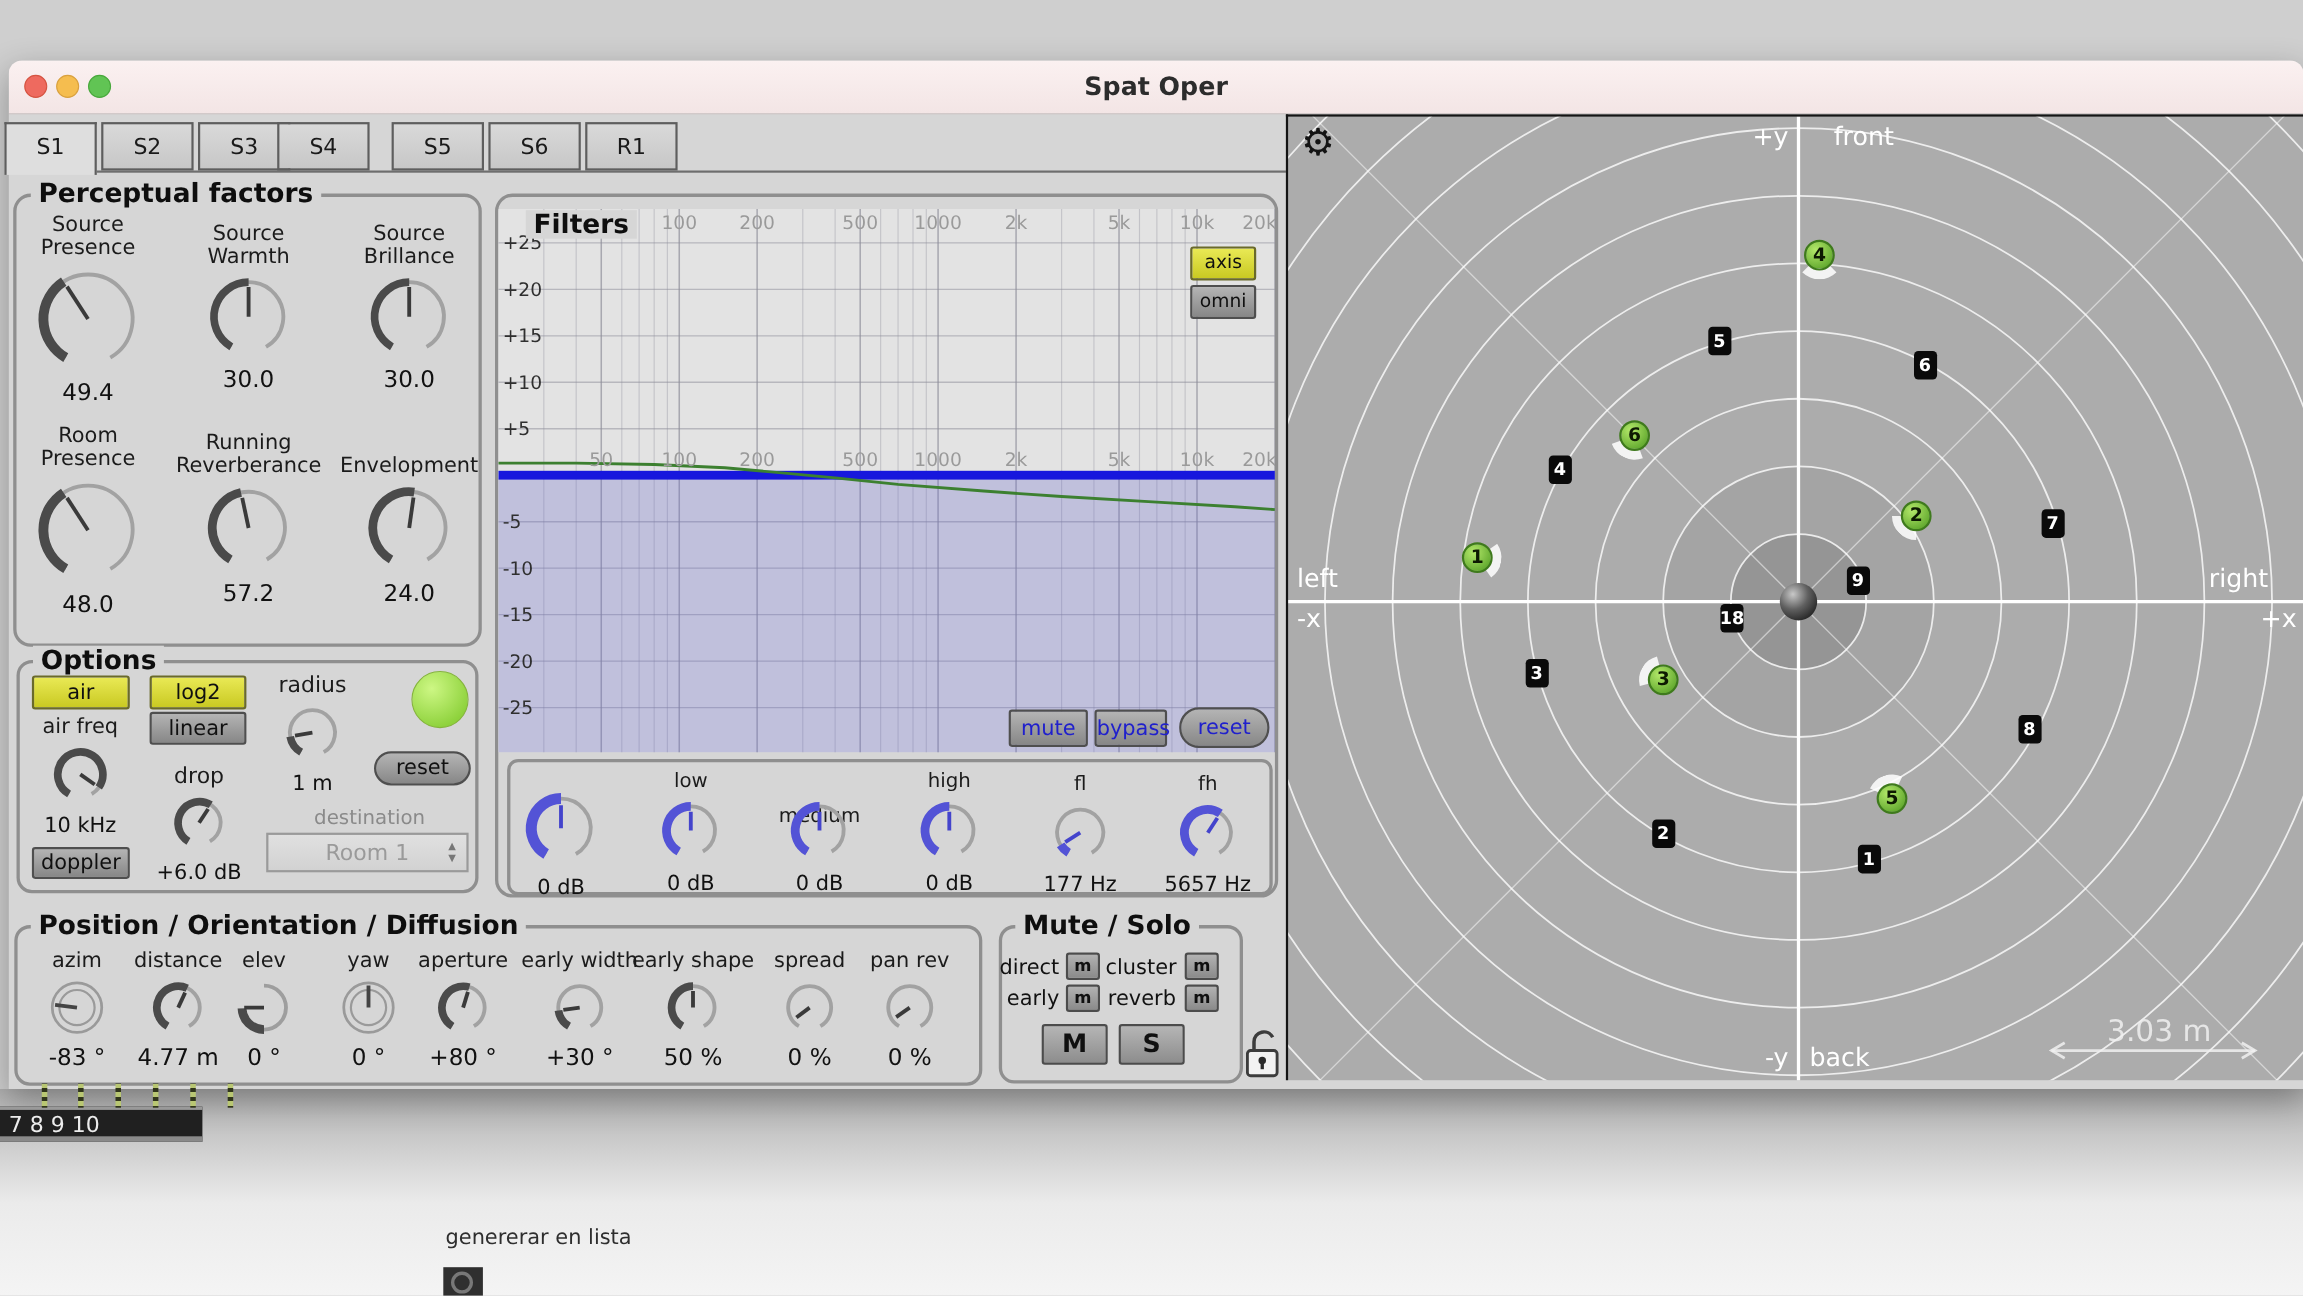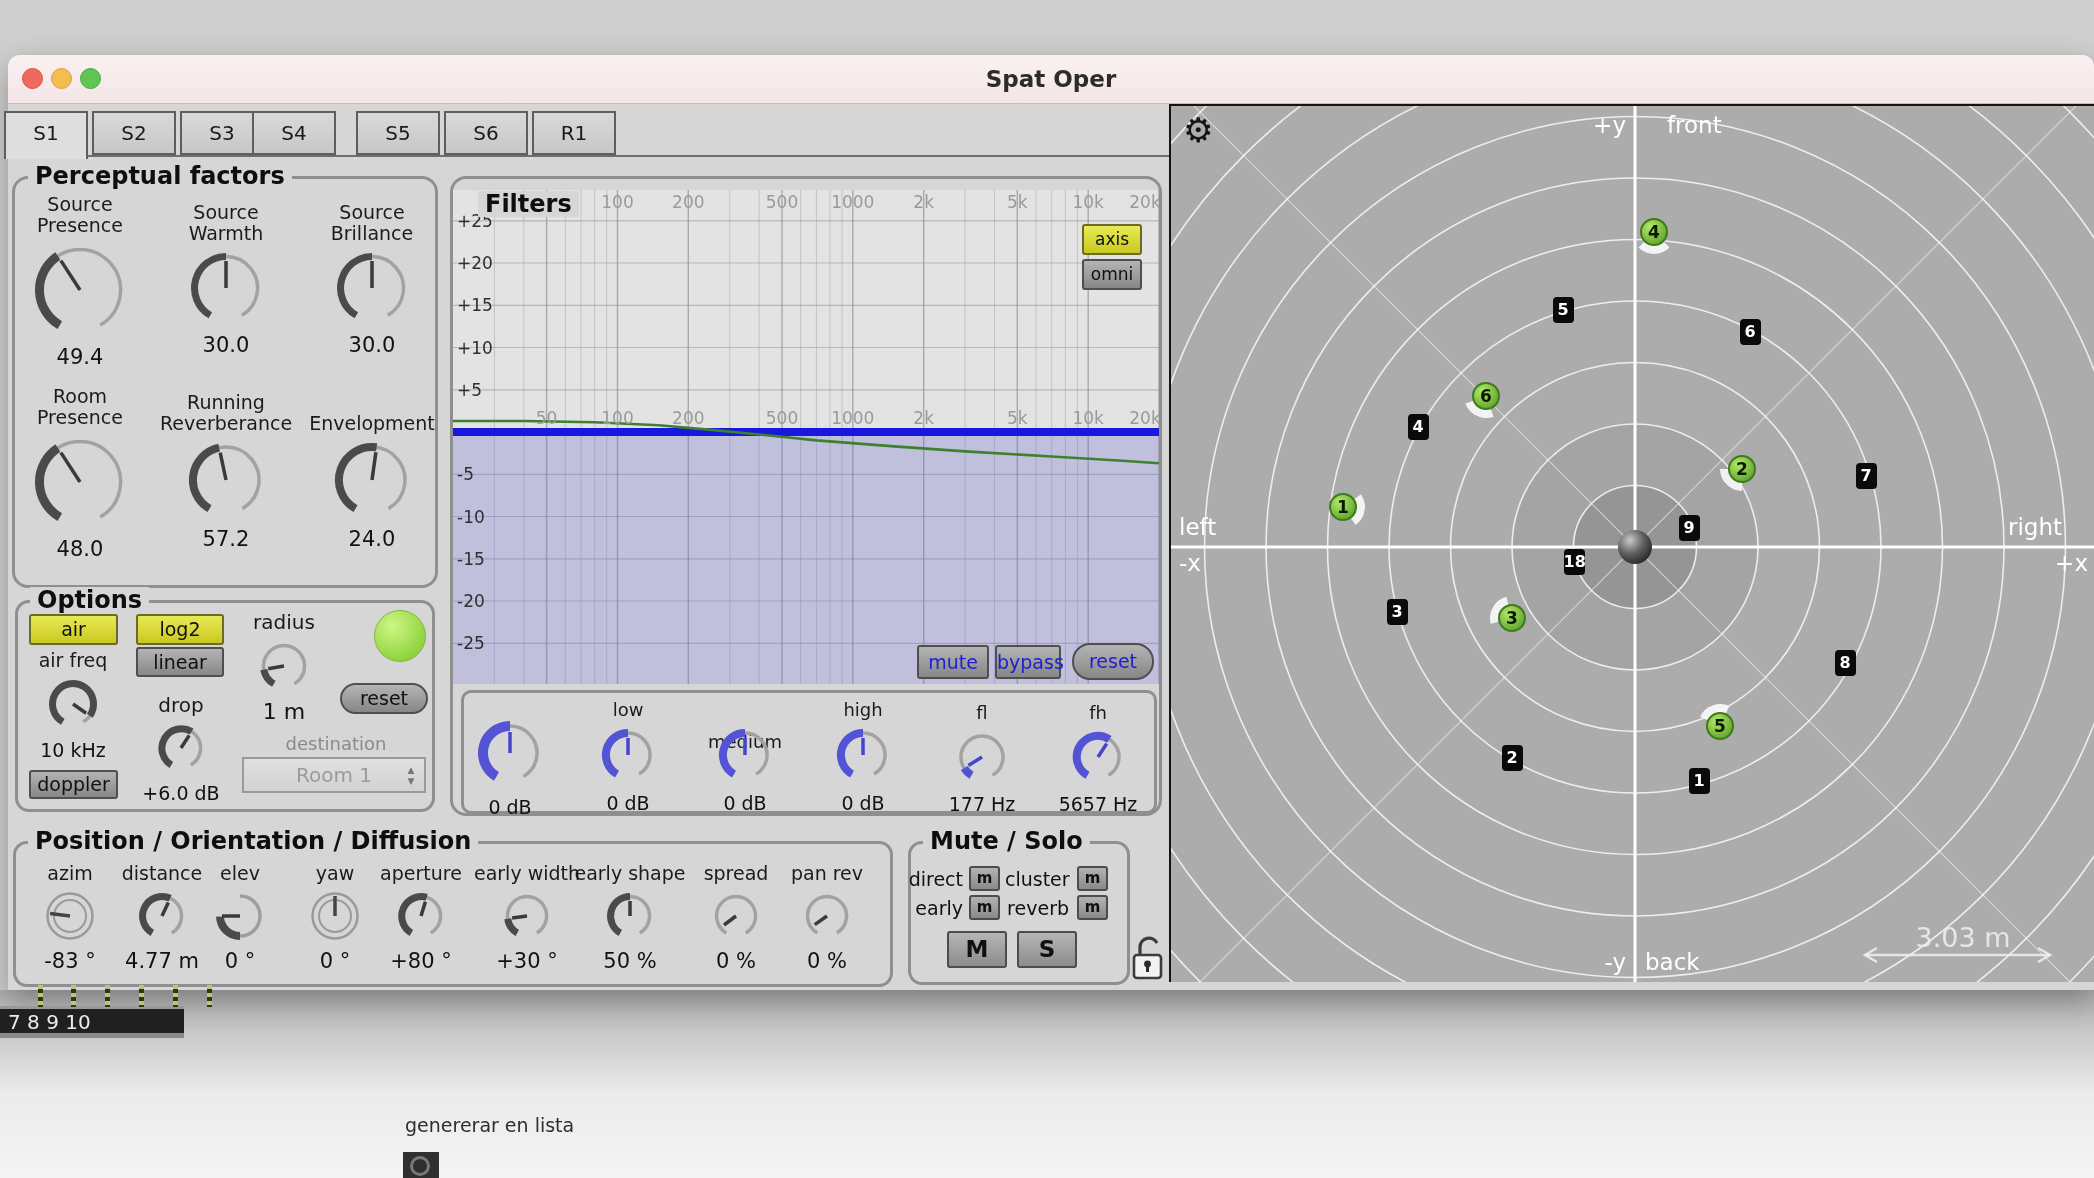--- a/index.html
+++ b/index.html
@@ -392,21 +392,21 @@
         <line x1="30" y1="30" x2="16.4" y2="38.5" stroke="#4444cc" stroke-width="3.5"></line>
       </svg></div>
     <div class="klabel" style="left: 1003px; width: 190px; top: 702px; font-size: 18px;">fh</div>
     <div class="kvalue" style="left: 1023px; width: 150px; top: 793px; font-size: 19px;">5657 Hz</div>
     <div class="knob" style="left: 1068px; top: 727px;"><svg width="60" height="60" viewBox="0 0 60 60">
         <path d="M 19.5 48.2 A 21 21 0 1 1 40.5 48.2" fill="none" stroke="#a2a2a2" stroke-width="3.5"></path>
         <path d="M 19.5 48.2 A 21 21 0 1 1 41.4 12.4" fill="none" stroke="#5353d6" stroke-width="8"></path>
         <line x1="30" y1="30" x2="38.7" y2="16.6" stroke="#4444cc" stroke-width="3.5"></line>
       </svg></div>
     <div class="klabel" style="left: 189px; width: 190px; top: 612px; font-size: 20px;">radius</div>
-    <div class="kvalue" style="left: 209px; width: 150px; top: 701px; font-size: 22px;">1 m</div>
+    <div class="kvalue" style="left: 209px; width: 150px; top: 701px; font-size: 19px;">1 m</div>
     <div class="knob" style="left: 255px; top: 637px;"><svg width="58" height="58" viewBox="0 0 58 58">
         <path d="M 18.8 46.8 A 20.5 20.5 0 1 1 39.3 46.8" fill="none" stroke="#a2a2a2" stroke-width="3.5"></path>
         <path d="M 18.8 46.8 A 20.5 20.5 0 0 1 8.8 32.6" fill="none" stroke="#4a4a4a" stroke-width="7"></path>
         <line x1="29" y1="29" x2="13.2" y2="31.8" stroke="#3a3a3a" stroke-width="3.5"></line>
       </svg></div>
     <div class="klabel" style="left: -22px; width: 190px; top: 650px; font-size: 19px;">air freq</div>
     <div class="kvalue" style="left: -2px; width: 150px; top: 739px; font-size: 19px;">10 kHz</div>
     <div class="knob" style="left: 44px; top: 675px;"><svg width="58" height="58" viewBox="0 0 58 58">
         <path d="M 18.8 46.8 A 20.5 20.5 0 1 1 39.3 46.8" fill="none" stroke="#a2a2a2" stroke-width="3.5"></path>
         <path d="M 18.8 46.8 A 20.5 20.5 0 1 1 45.8 40.8" fill="none" stroke="#4a4a4a" stroke-width="7"></path>

